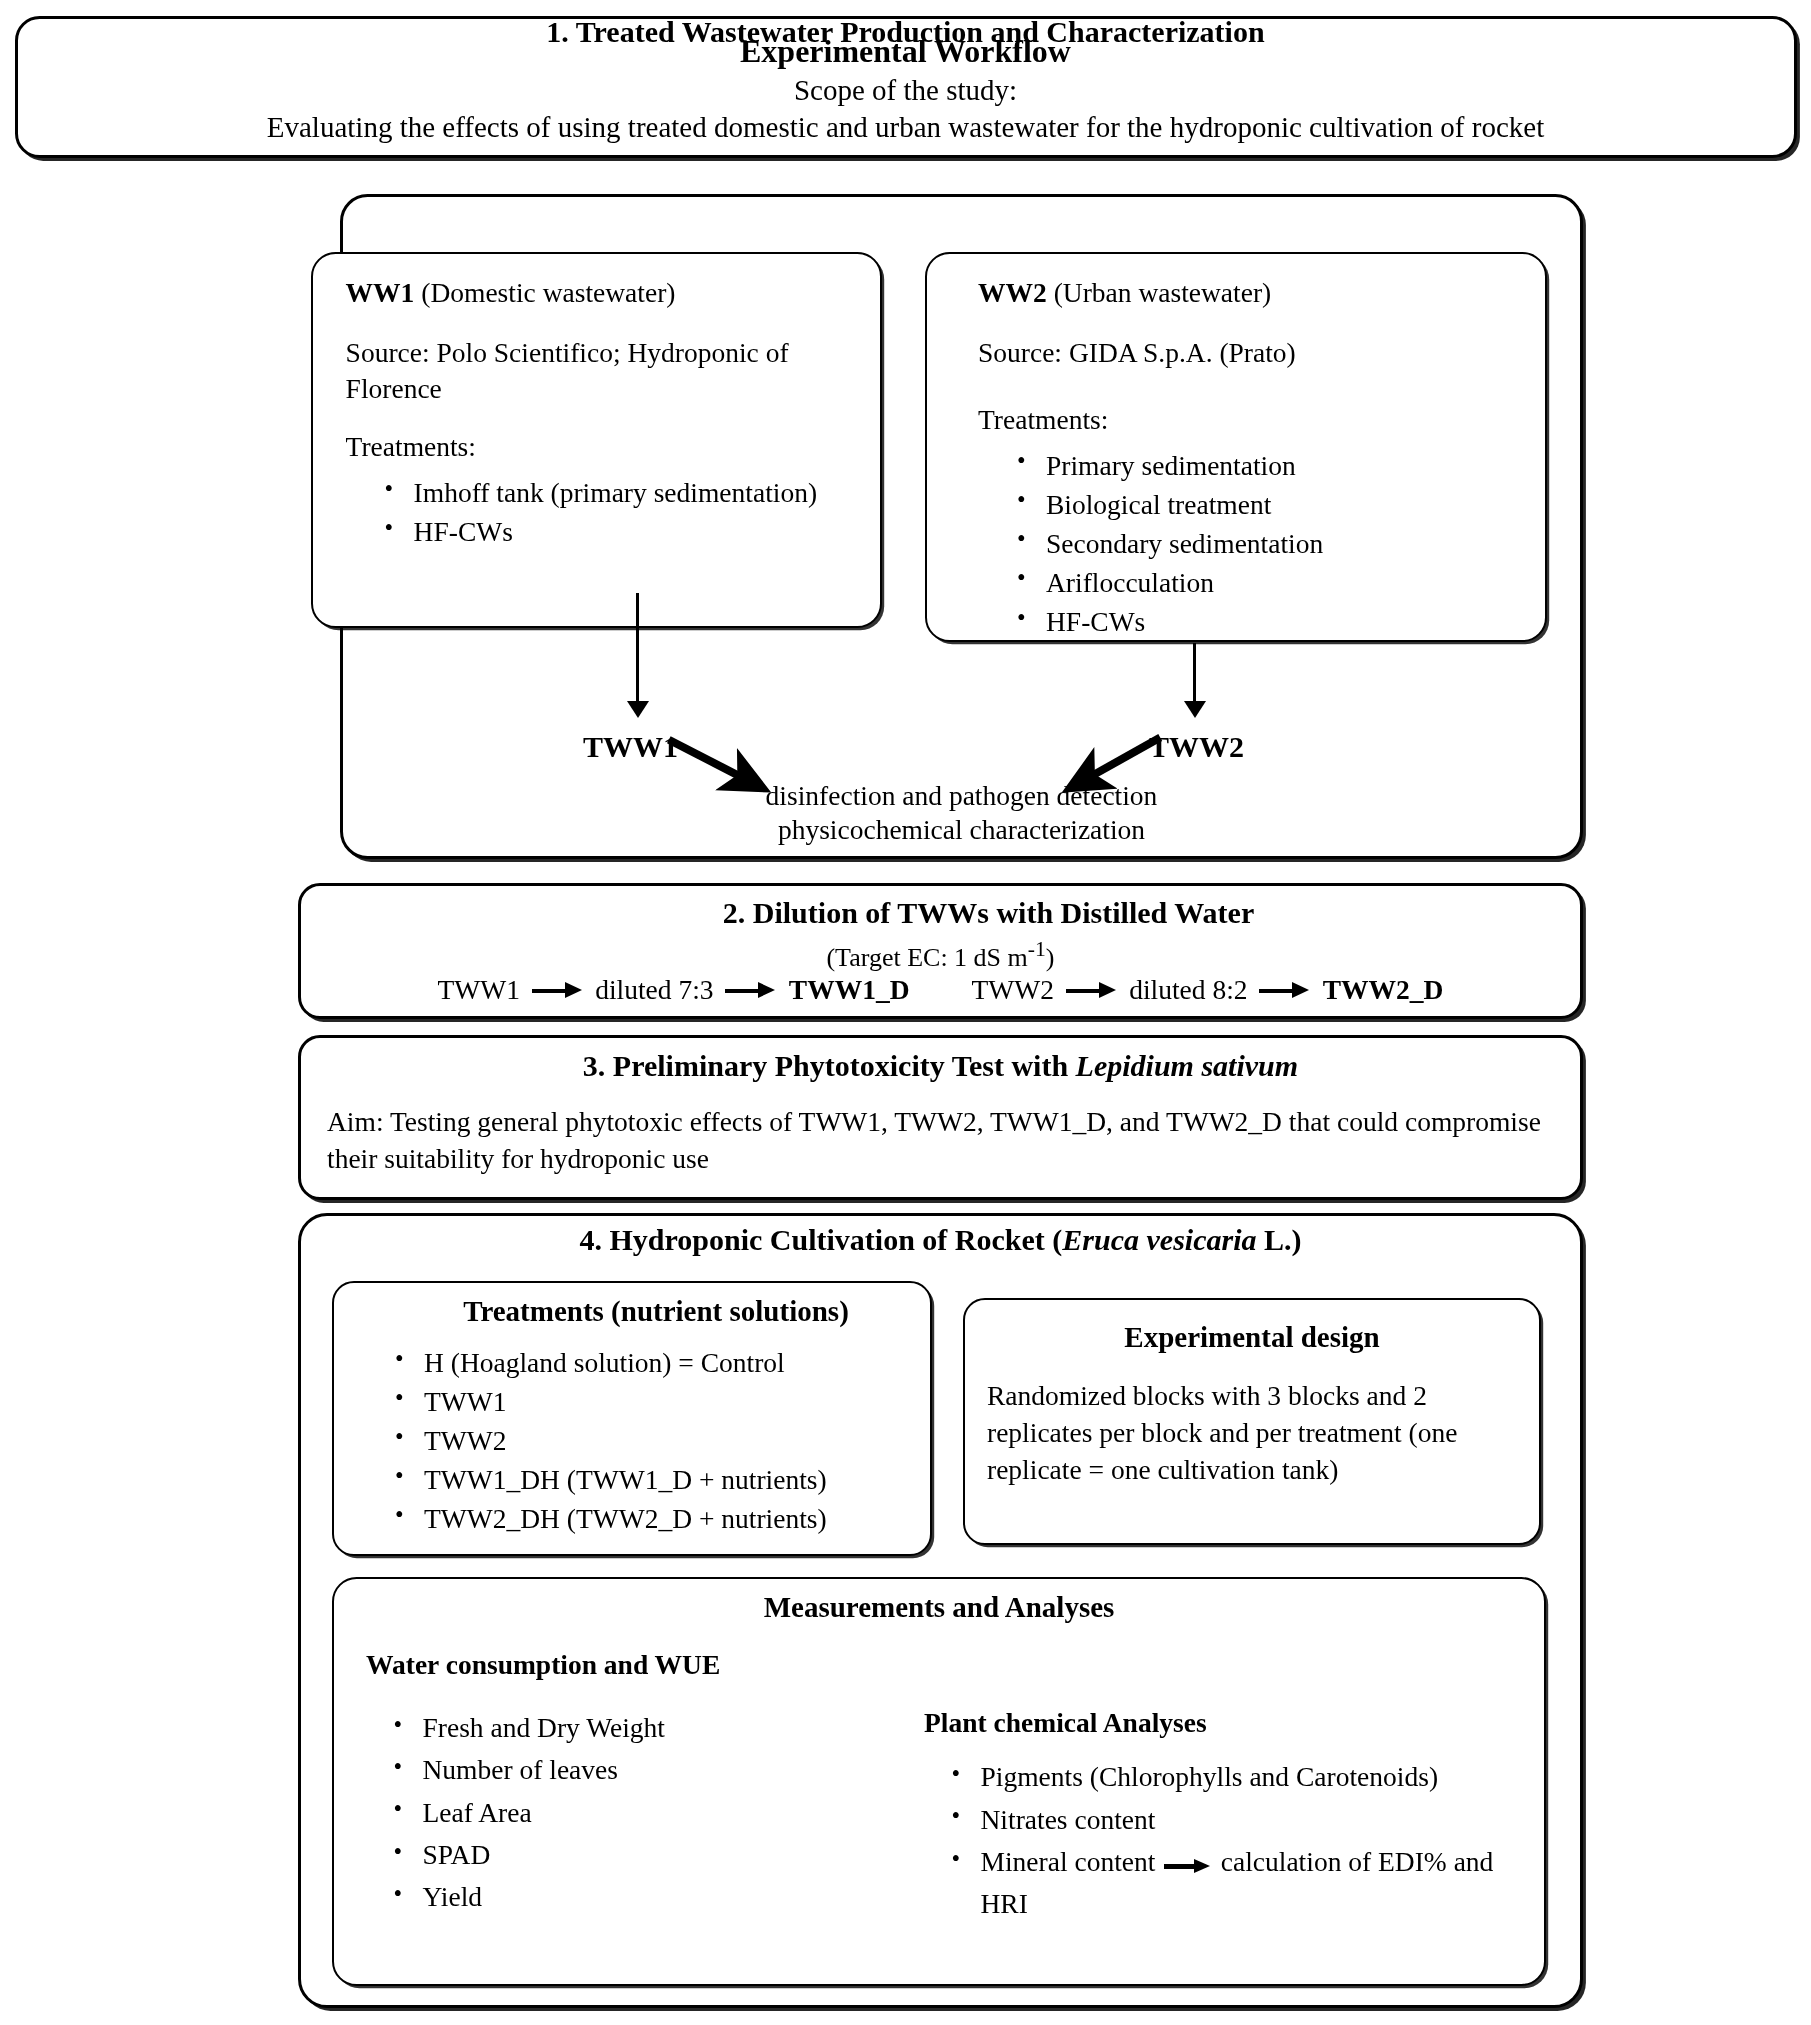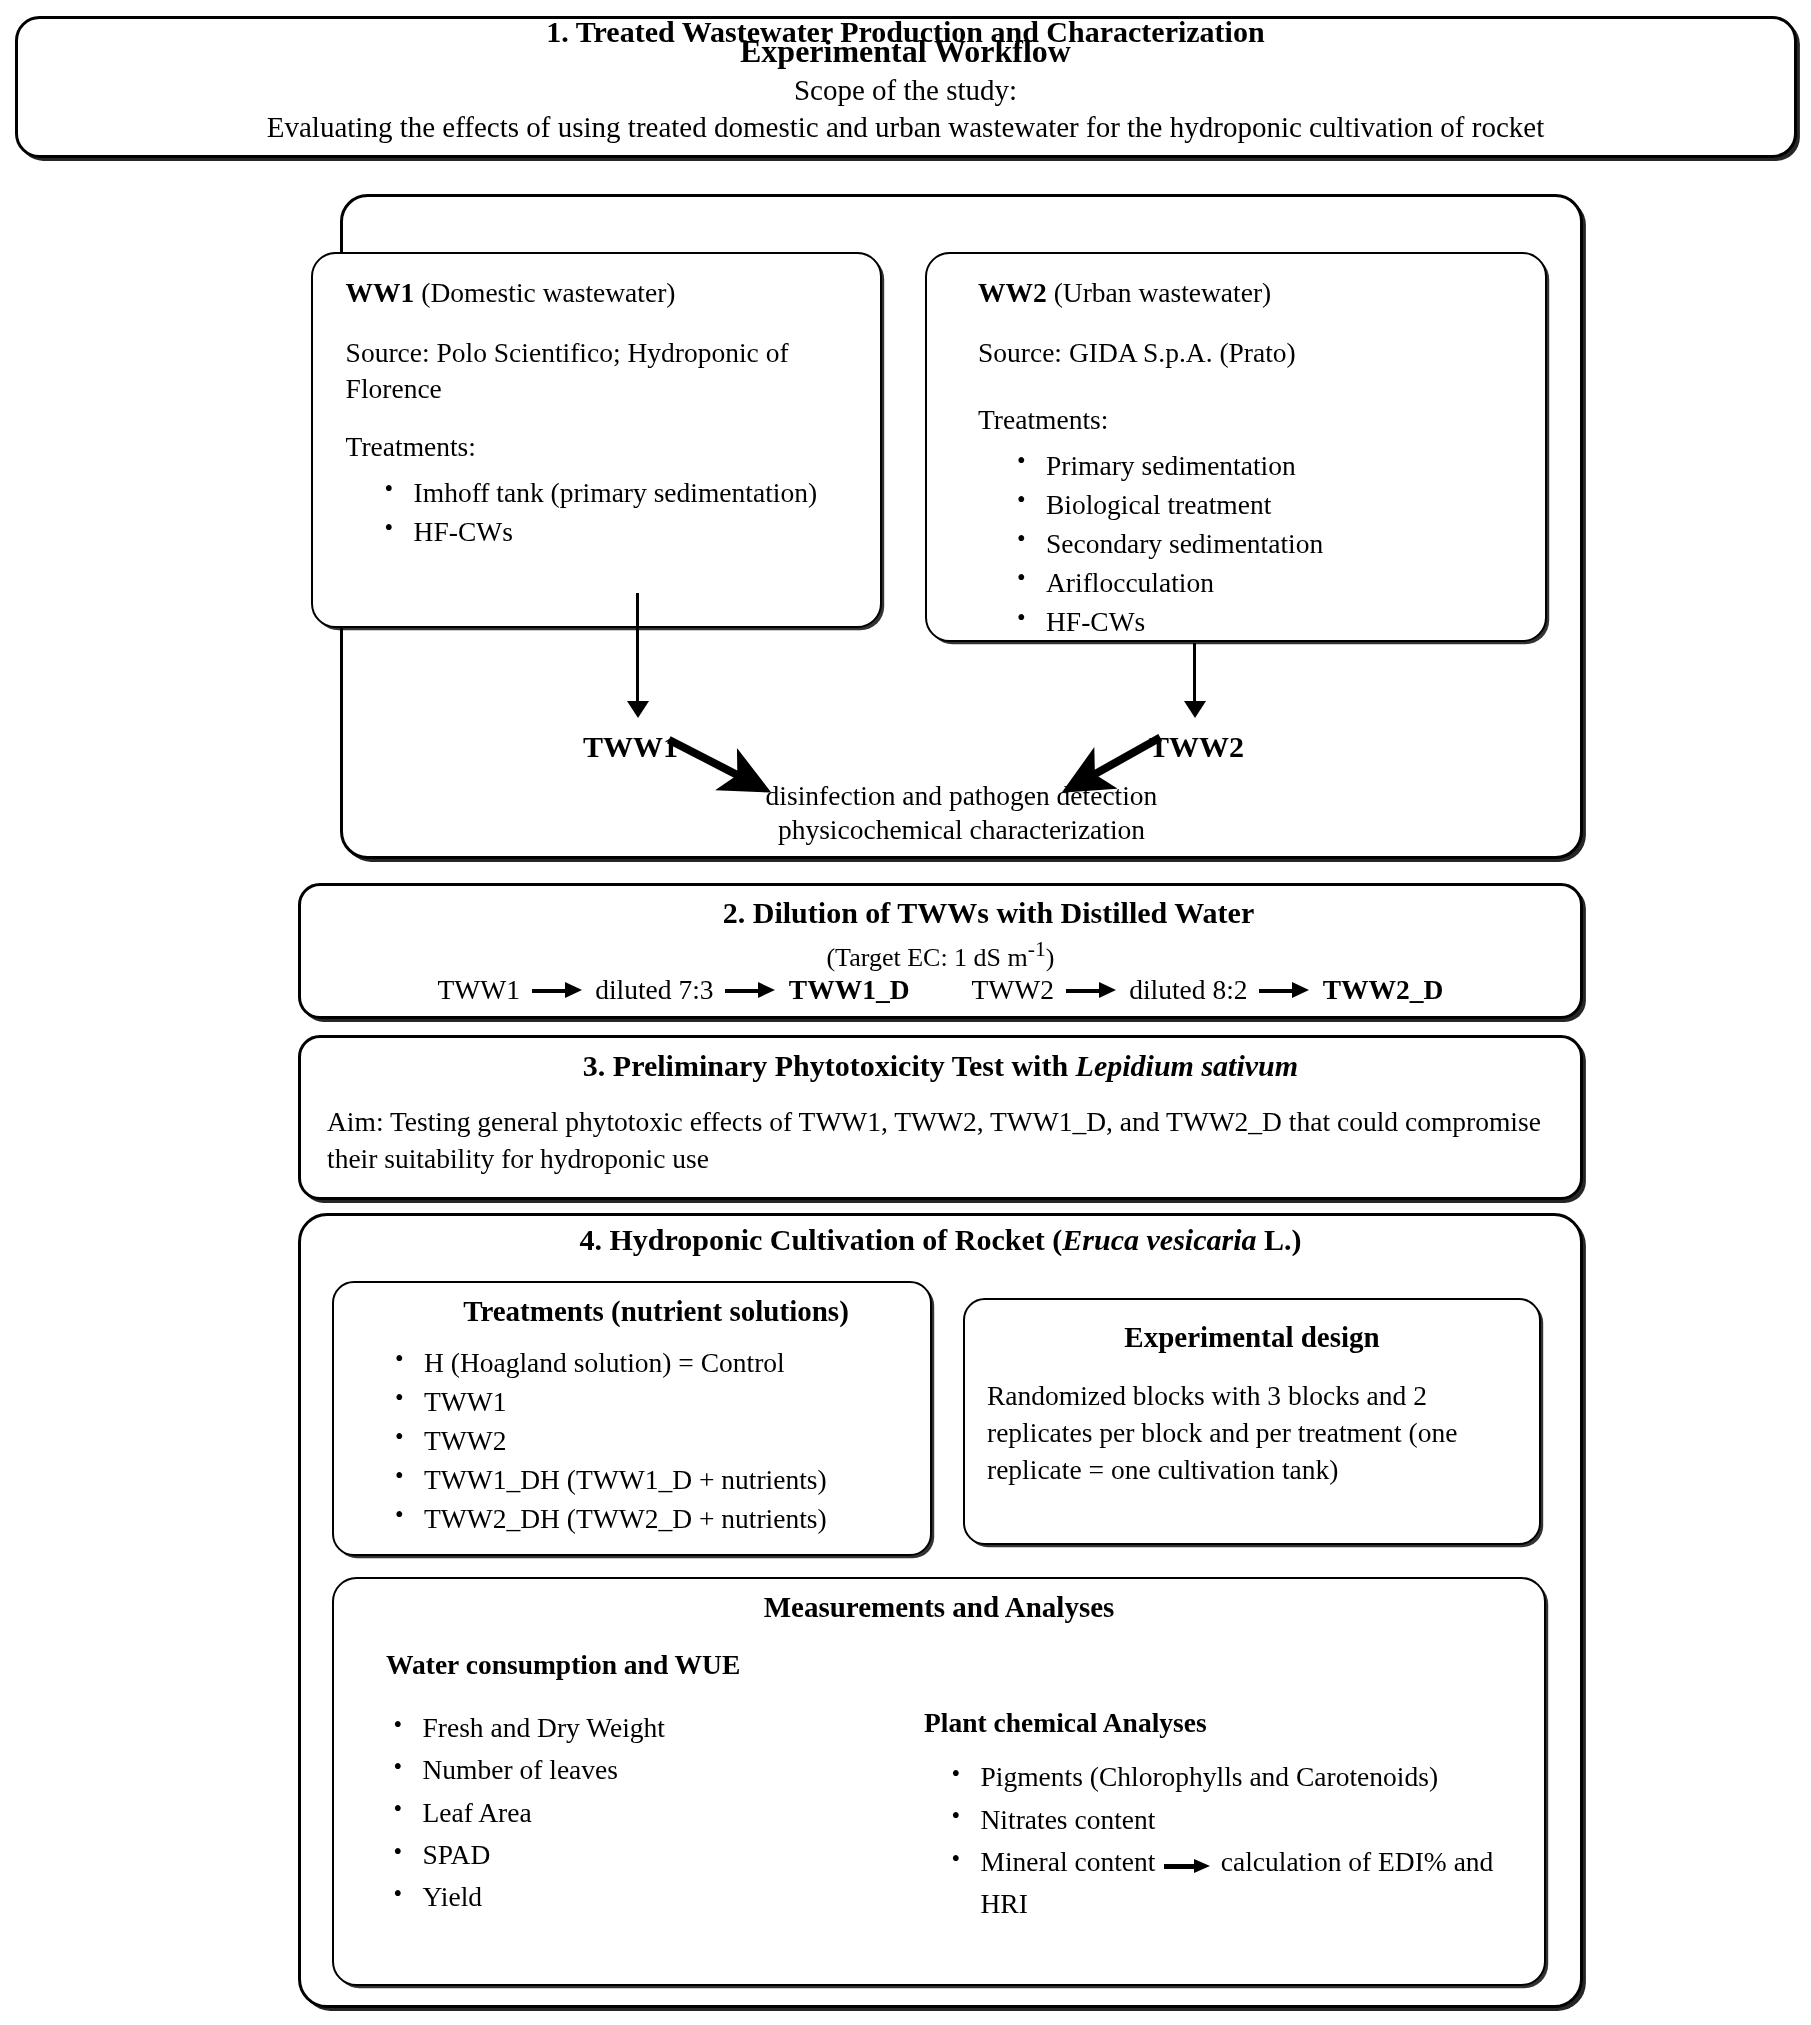--- a/index.html
+++ b/index.html
@@ -90,21 +90,21 @@
   #treat-title{position:absolute;left:332px;top:1295px;width:648px;text-align:center;font-size:29px;font-weight:bold;}
   #treat-list{position:absolute;left:356px;top:1343px;width:578px;}
   #treat-list li{font-size:27.5px;line-height:1.42;}
 
   #design-box{left:963px;top:1298px;width:578px;height:247px;border-radius:22px;}
   #design-title{position:absolute;left:963px;top:1321px;width:578px;text-align:center;font-size:29px;font-weight:bold;}
   #design-text{position:absolute;left:987px;top:1378px;width:535px;font-size:27.5px;line-height:1.34;}
 
   #meas-box{left:332px;top:1577px;width:1214px;height:409px;border-radius:24.6px;}
   #meas-title{position:absolute;left:332px;top:1591px;width:1214px;text-align:center;font-size:29px;font-weight:bold;}
-  #meas-wue{position:absolute;left:366px;top:1649px;font-size:27.5px;font-weight:bold;margin-left:20px;}
+  #meas-wue{position:absolute;left:366px;top:1649px;font-size:27.5px;font-weight:bold;}
   #col-l{position:absolute;left:366px;top:1707px;width:535px;}
   #col-r{position:absolute;left:924px;top:1707px;width:578px;}
   .colhead{font-size:27.5px;font-weight:bold;margin:0 0 17.3px 0;}
   .colhead2{font-size:27.5px;font-weight:bold;margin:0 0 17.3px 0;}
   ul.bl2{margin:0;padding:0 0 0 27.5px;list-style:none;}
   ul.bl2 li{font-size:27.5px;line-height:1.54;position:relative;padding-left:29px;}
   ul.bl2 li:before{content:"\2022";position:absolute;left:0;top:-1.4px;font-size:24.6px;}
   .inline-arrow{display:inline-block;position:relative;width:48px;height:13px;margin:0 8.7px -1.4px 8.7px;}
   .inline-arrow .hs{position:absolute;left:0;top:5px;width:33px;height:4.3px;background:#000;}
   .inline-arrow .hh{position:absolute;left:30px;top:-0.7px;width:0;height:0;

